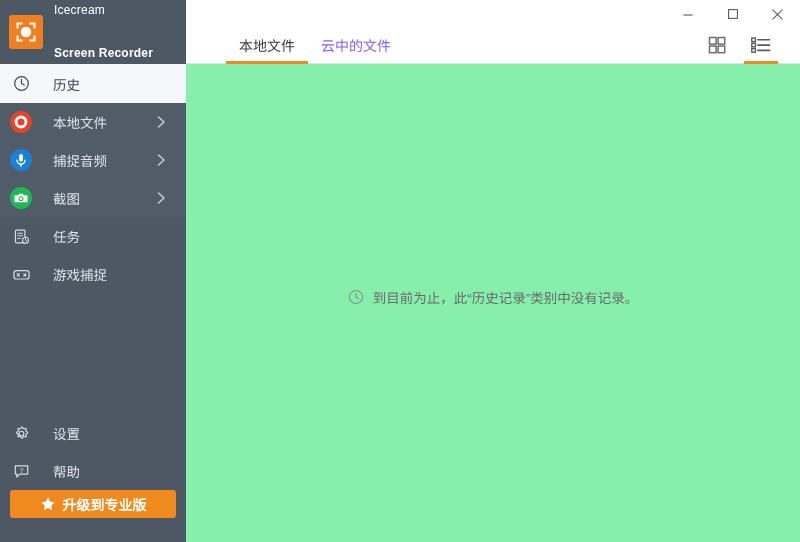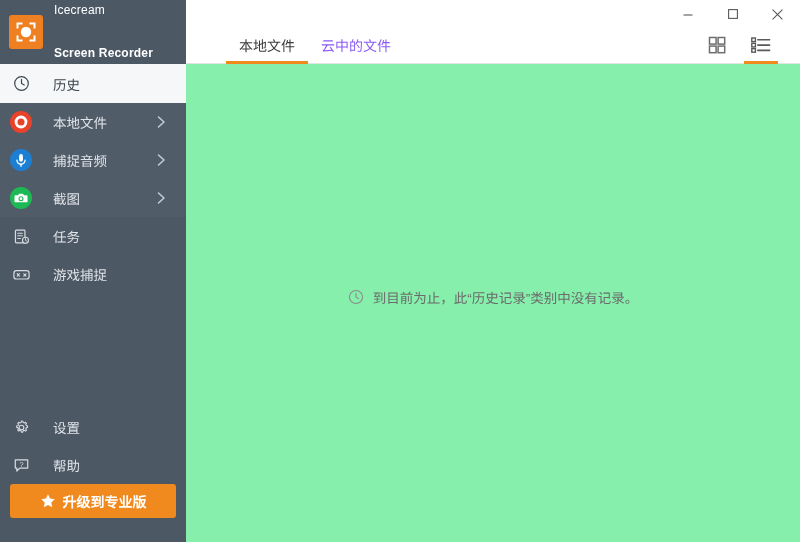--- a/index.html
+++ b/index.html
@@ -103,21 +103,21 @@
     color: #3d4650;
     height: 39px;
   }
 
   .capture-group { background: #515c69; }
 
   .nav-spacer { flex: 1 1 auto; }
 
   .upgrade-btn {
     margin: 0 10px 15px 10px;
-    height: 34px;
+    height: 28px;
     background: #f08a1e;
     border-radius: 3px;
     display: flex;
     align-items: center;
     justify-content: center;
     color: #ffffff;
     font-size: 14px;
     font-weight: 700;
     cursor: pointer;
     border: none;

